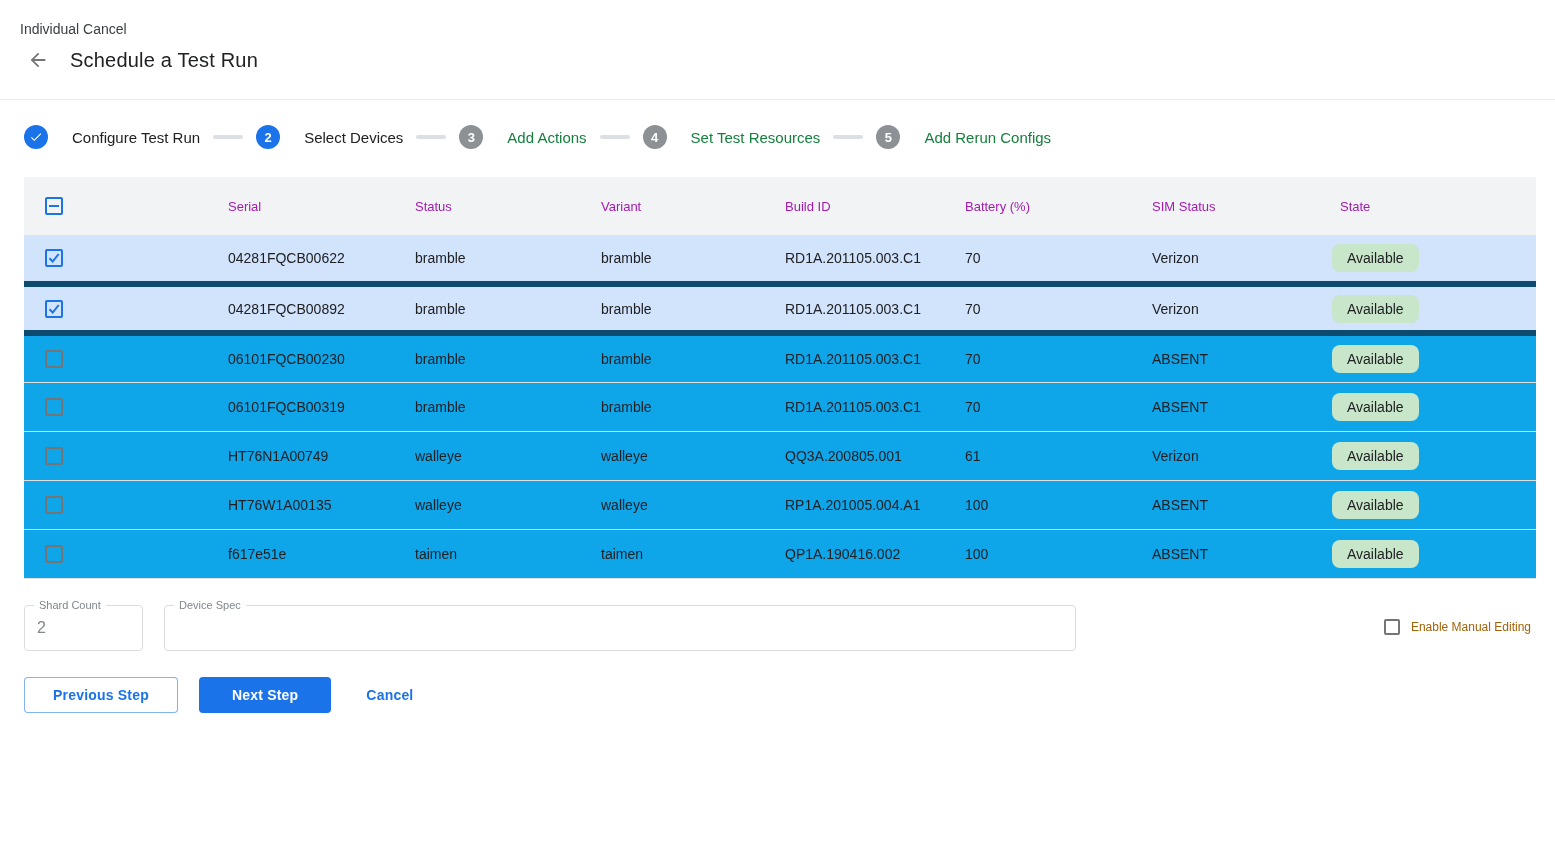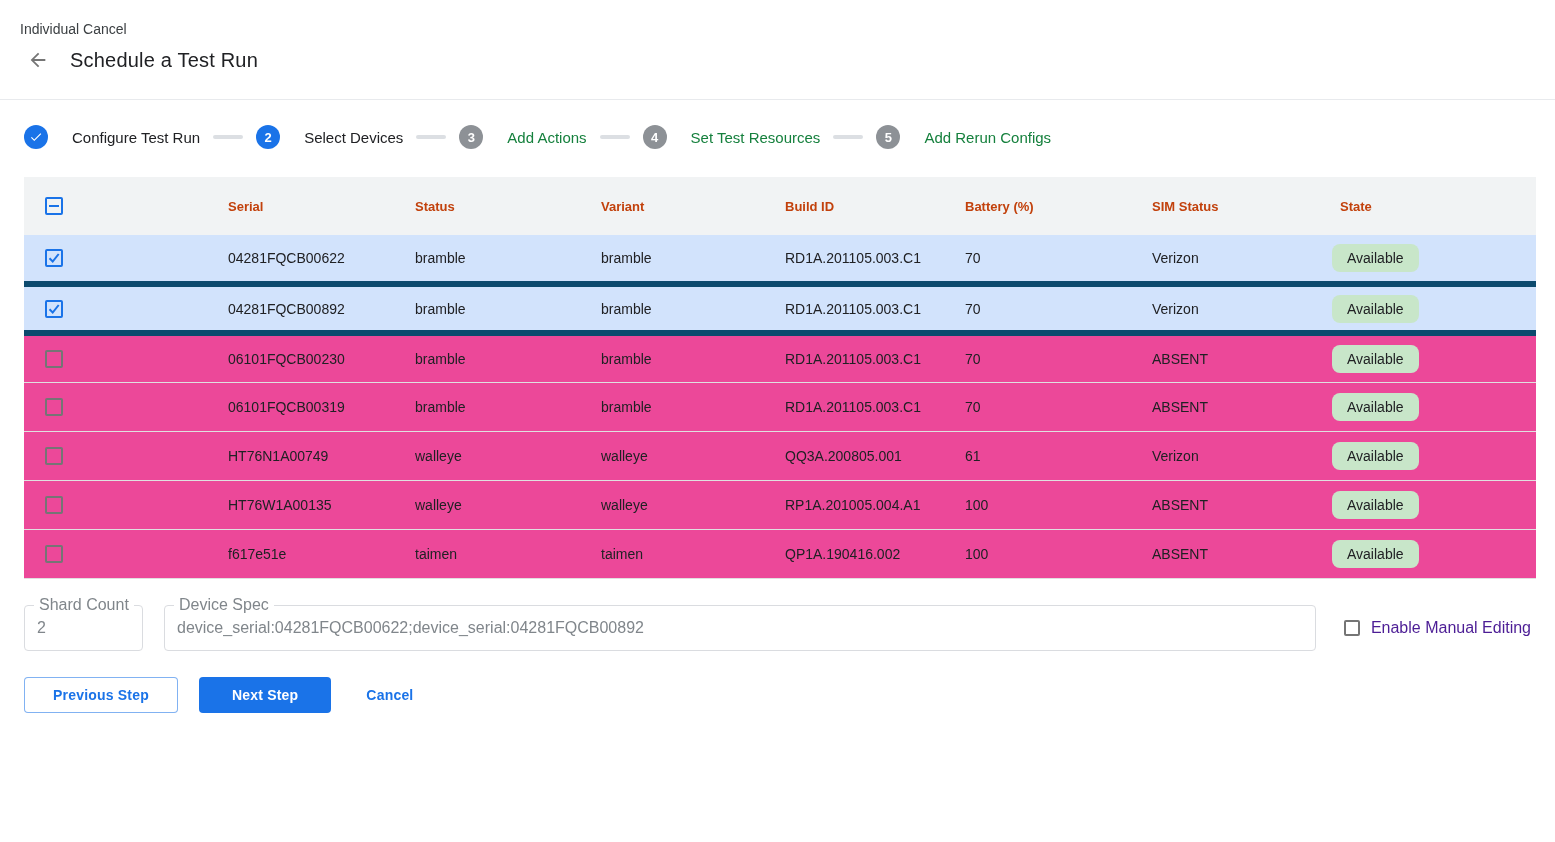--- a/index.html
+++ b/index.html
@@ -20,48 +20,48 @@
     justify-content:center; color:#fff; font-size:13px; font-weight:bold; flex:none; }
   .step.completed .step-circle, .step.active .step-circle { background:#1a73e8; }
   .step.upcoming .step-circle { background:#8d9196; }
   .step-label { font-size:15px; color:#202124; margin-left:24px; white-space:nowrap; }
   .step.upcoming .step-label { color:#15803d; }
   .step-line { width:30px; height:4px; border-radius:2px; background:#dcdfe3; margin:0 13px; flex:none; }
 
   
   table.devices { border-collapse:collapse; table-layout:fixed; width:1512px; margin:28px 0 0 24px; }
   table.devices thead tr { height:58px; background:#f1f3f4; }
-  table.devices th { font-size:13px; font-weight:bold; color:#c2410c; text-align:left; padding:0; }
-  table.devices tbody tr { height:49px; border-bottom:1px solid #e0e0e0; background:#ec4899; }
+  table.devices th { font-size:13px; font-weight:normal; color:#a21caf; text-align:left; padding:0; }
+  table.devices tbody tr { height:49px; border-bottom:1px solid #e0e0e0; background:#0ea5e9; }
   table.devices tbody tr.selected { background:#d2e3fc; border-bottom:6px solid #0c4a6e; }
   table.devices td { font-size:14px; color:#202124; padding:0; }
   .cb-cell { padding-left:21px !important; }
 
   
   .cb { width:18px; height:18px; border-radius:2px; display:inline-block; position:relative; cursor:pointer; vertical-align:middle; }
   .cb.indeterminate { border:2px solid #1a73e8; }
   .cb.indeterminate::after { content:""; position:absolute; left:2px; right:2px; top:50%; margin-top:-1px; height:2px; background:#1a73e8; }
   .cb.checked { border:2px solid #1a73e8; }
   .cb.checked svg { position:absolute; left:0; top:0; }
   .cb.unchecked { border:2px solid #757575; background:transparent; }
 
   .state-badge { display:inline-block; background:#c8e6c9; color:#202124; font-size:14px;
     padding:6px 15px; border-radius:8px; margin-left:-8px; }
 
   
   .form-row { display:flex; align-items:flex-start; margin:26px 24px 0 24px; }
   .field { position:relative; border:1px solid #dadce0; border-radius:4px; height:46px; background:#fff; }
   .field-label { position:absolute; top:-8px; left:9px; background:#fff; padding:0 5px;
-    font-size:16px; color:#80868b; line-height:14px; white-space:nowrap; }
+    font-size:11px; color:#80868b; line-height:14px; white-space:nowrap; }
   .field-value { font-size:16px; color:#80868b; padding:13px 12px 0 12px; white-space:nowrap; overflow:hidden; }
   .field.shard { width:119px; margin-right:21px; }
-  .field.spec { width:1152px; }
+  .field.spec { width:912px;text-decoration:underline; }
   .manual-edit { margin-left:auto; display:flex; align-items:center; margin-top:14px; cursor:pointer; }
   .cb-small { width:16px; height:16px; border:2px solid #757575; border-radius:2px; display:inline-block; flex:none; }
-  .manual-edit-label { font-size:16px; color:#4c1d95; margin-left:11px; white-space:nowrap; }
+  .manual-edit-label { font-size:12px; color:#a16207; margin-left:11px; white-space:nowrap; }
 
   
   .btn-row { display:flex; align-items:center; margin:26px 0 0 24px; }
   .btn { height:36px; border-radius:4px; font-size:14px; font-weight:bold; letter-spacing:.2px;
     display:inline-flex; align-items:center; justify-content:center; cursor:pointer; font-family:inherit; }
   .btn-outlined { background:#fff; border:1px solid rgba(26,115,232,.55); color:#1a73e8; padding:0 28px; }
   .btn-filled { background:#1a73e8; border:none; color:#fff; padding:0 33px; margin-left:21px; }
   .btn-text { background:transparent; border:none; color:#1a73e8; padding:0 16px; margin-left:19px; }
 </style>
 </head>
@@ -211,21 +211,20 @@
   </tbody>
 </table>
 
 <div class="form-row">
   <div class="field shard">
     <span class="field-label">Shard Count</span>
     <div class="field-value">2</div>
   </div>
   <div class="field spec">
     <span class="field-label">Device Spec</span>
-    <div class="field-value">device_serial:04281FQCB00622;device_serial:04281FQCB00892</div>
   </div>
   <div class="manual-edit">
     <span class="cb-small"></span>
     <span class="manual-edit-label">Enable Manual Editing</span>
   </div>
 </div>
 
 <div class="btn-row">
   <button class="btn btn-outlined">Previous Step</button>
   <button class="btn btn-filled">Next Step</button>

